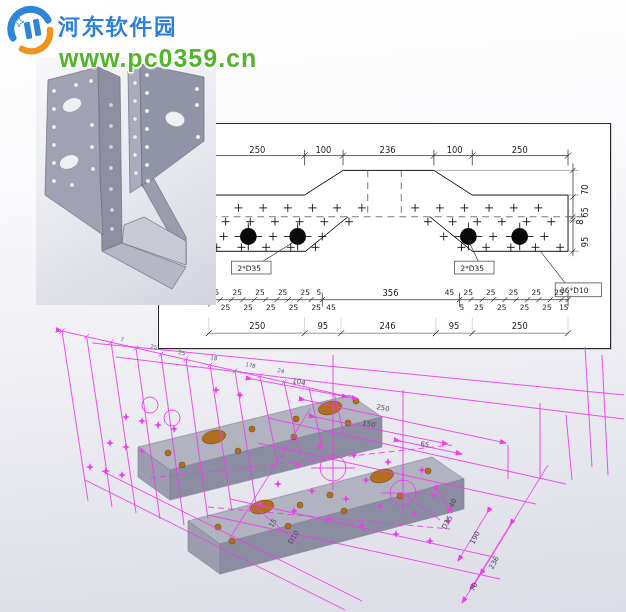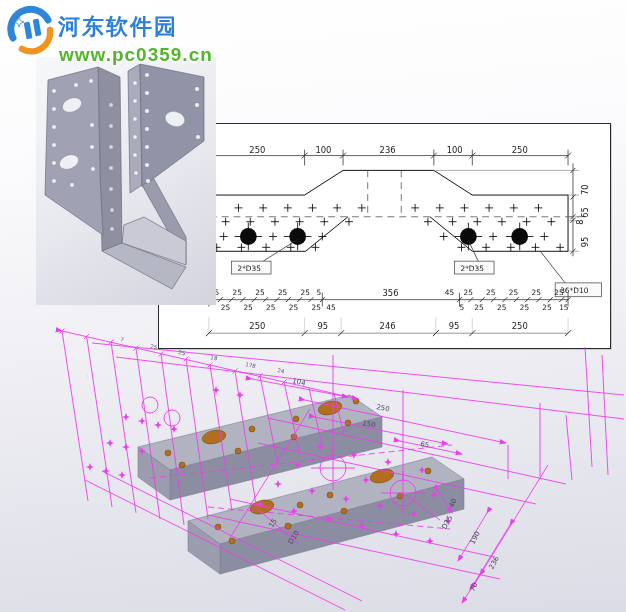--- a/index.html
+++ b/index.html
@@ -7,21 +7,21 @@
     background:linear-gradient(175deg,#ffffff 0%,#fbfbfd 25%,#ececf2 62%,#dcdce6 100%);
     font-family:"Liberation Sans","DejaVu Sans",sans-serif;}
   .frame2d{position:absolute;left:158px;top:123px;width:451px;height:224px;
     border:1.6px solid #2a2a2a;background:#ffffff;z-index:1;box-shadow:1px 1px 0 rgba(0,0,0,.15);}
   .isoview{position:absolute;left:0;top:295px;width:626px;height:317px;z-index:1;}
   .panel3d{position:absolute;left:36px;top:57px;width:180px;height:248px;z-index:2;
     background:linear-gradient(150deg,#f7f8fa 0%,#e7e8ee 55%,#d2d3dd 100%);}
   .wm{position:absolute;z-index:3;white-space:nowrap;font-weight:bold;}
   .wm-name{left:58px;top:12px;font-size:22px;letter-spacing:2px;color:#2b7fd9;
     text-shadow:-1px -1px 0 #fff,1px -1px 0 #fff,-1px 1px 0 #fff,1px 1px 0 #fff,0 2px 2px #fff;}
-  .wm-url{left:59px;top:44px;font-size:19px;letter-spacing:1px;color:#54b42c;
+  .wm-url{left:59px;top:44px;font-size:25px;letter-spacing:1px;color:#54b42c;
     text-shadow:-1px -1px 0 #fff,1px -1px 0 #fff,-1px 1px 0 #fff,1px 1px 0 #fff,0 2px 2px #fff;}
   .logo{position:absolute;left:6px;top:5px;width:50px;height:52px;z-index:3;}
   svg text{font-family:"DejaVu Sans","Liberation Sans",sans-serif;}
   .dtxt{font-size:8.5px;fill:#1c1c1c;}
   .stxt{font-size:7.5px;fill:#1c1c1c;}
   .itxt{font-size:7px;fill:#4e4860;}
   .ismall{font-size:5.5px;fill:#5a5470;}
 </style>
 </head>
 <body>

